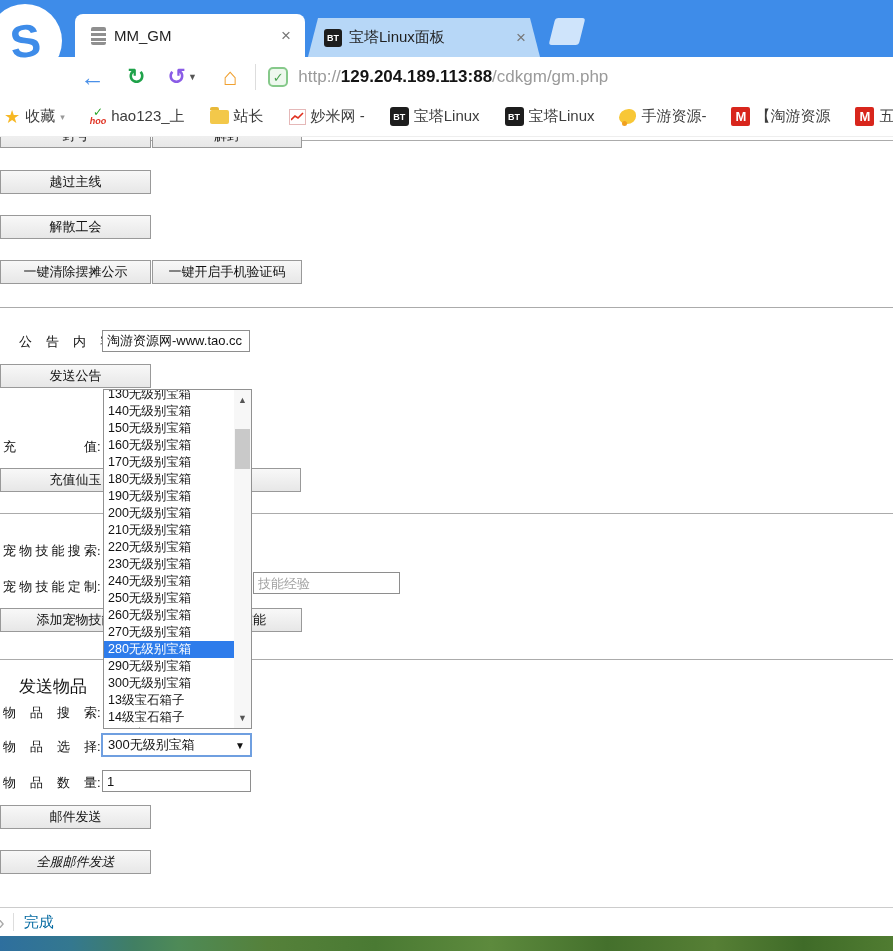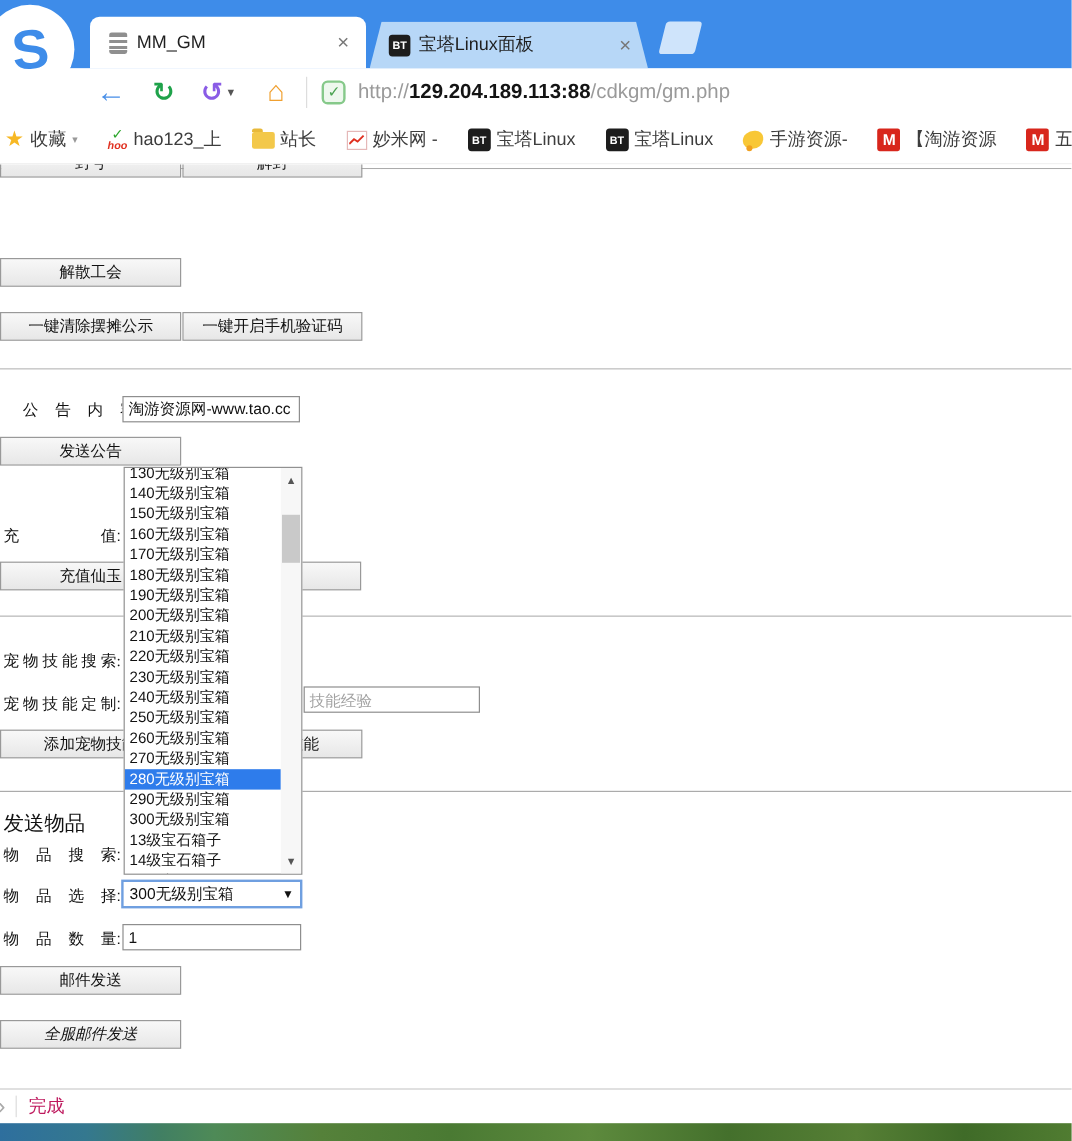--- a/index.html
+++ b/index.html
@@ -87,21 +87,21 @@
   #dd-scroll { position:absolute; right:0; top:0; bottom:0; width:17px; background:#f7f7f7; }
   #dd-up, #dd-down { position:absolute; left:0; width:17px; text-align:center; font-size:9px; color:#555; }
   #dd-up { top:5px; } #dd-down { bottom:5px; }
   #dd-thumb { position:absolute; left:1px; top:39px; width:15px; height:40px; background:#c9c9c9; }
 
   
   #statusbar { position:absolute; left:0; top:907px; width:893px; height:29px; background:#fff;
     border-top:1px solid #ccc; display:flex; align-items:center; }
   #sb-chevron { color:#aaa; font-size:20px; margin-left:-2px; }
   #sb-div { width:1px; height:18px; background:#ddd; margin-left:8px; }
-  #sb-text { font-size:15px; color:#be185d; margin-left:10px; }
+  #sb-text { font-size:15px; color:#0369a1; margin-left:10px; }
   #wallpaper { position:absolute; left:0; top:936px; width:893px; height:15px;
     background:linear-gradient(90deg,#2e6f9e 0%,#34788f 8%,#417f63 15%,#4e8a57 20%,#55813a 30%,
       #4a7a33 42%,#5d8a3d 55%,#44702c 68%,#567f35 80%,#3f6b28 90%,#507c31 100%); }
 </style>
 </head>
 <body>
 
 <div id="tabstrip">
   <div id="newtab"></div>
 </div>
@@ -177,20 +177,21 @@
     <span>五号社</span>
   </span>
 </div>
 
 <div id="page">
   <div class="hr" style="top:3px;"></div>
 
   <div class="gbtn" style="left:0;top:-13px;width:151px;">封号</div>
   <div class="gbtn" style="left:152px;top:-13px;width:150px;">解封</div>
 
+  <div class="gbtn" style="left:0;top:33px;width:151px;">越过主线</div>
 
   <div class="gbtn" style="left:0;top:78px;width:151px;">解散工会</div>
 
   <div class="gbtn" style="left:0;top:123px;width:151px;">一键清除摆摊公示</div>
   <div class="gbtn" style="left:152px;top:123px;width:150px;">一键开启手机验证码</div>
 
   <div class="hr" style="top:170px;"></div>
 
   <div class="flabel" style="top:196px;margin-left:16px;"><span class="just">公告内容</span><span>:</span></div>
   <input class="tinput" style="left: 102px; top: 193px; width: 148px;" value="淘游资源网-www.tao.cc">
@@ -203,21 +204,21 @@
   <div class="hr" style="top:376px;"></div>
 
   <div class="flabel" style="top:405px;font-family:Liberation Serif, serif;"><span class="just">宠物技能搜索</span><span>:</span></div>
   <div class="flabel" style="top:441px;"><span class="just">宠物技能定制</span><span>:</span></div>
   <input class="tinput" style="left: 253px; top: 435px; width: 147px;" placeholder="技能经验">
   <div class="gbtn" style="left:0;top:471px;width:151px;">添加宠物技能</div>
   <div class="gbtn" style="left:152px;top:471px;width:150px;">删除宠物技能</div>
 
   <div class="hr" style="top:522px;"></div>
 
-  <div id="heading" style="top:538px;">发送物品</div>
+  <div id="heading" style="top:538px;margin-left:16px;">发送物品</div>
   <div class="flabel" style="top:567px;"><span class="just">物品搜索</span><span>:</span></div>
   <div class="flabel" style="top:601px;"><span class="just">物品选择</span><span>:</span></div>
 
   <div id="fake-select">
     <span>300无级别宝箱</span>
     <span class="caret">▼</span>
   </div>
 
   <div class="flabel" style="top:637px;"><span class="just">物品数量</span><span>:</span></div>
   <input class="tinput" style="left: 102px; top: 633px; width: 149px;" value="1">

